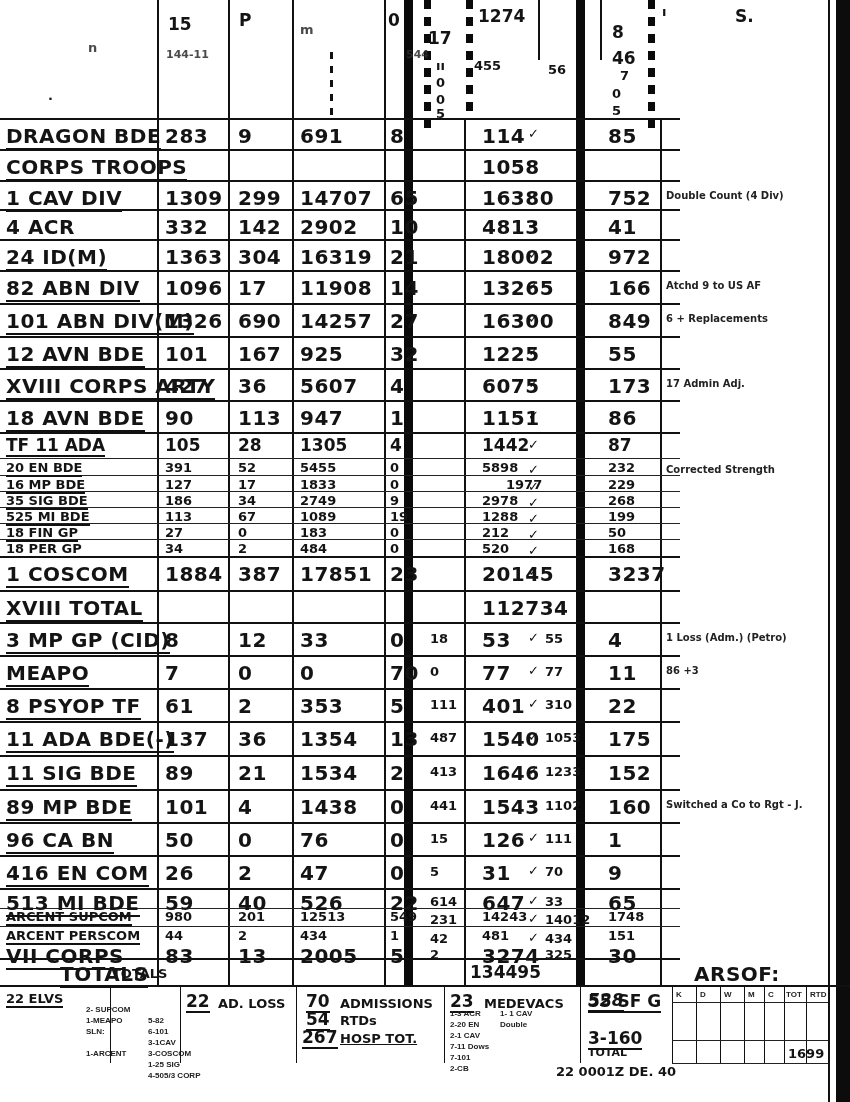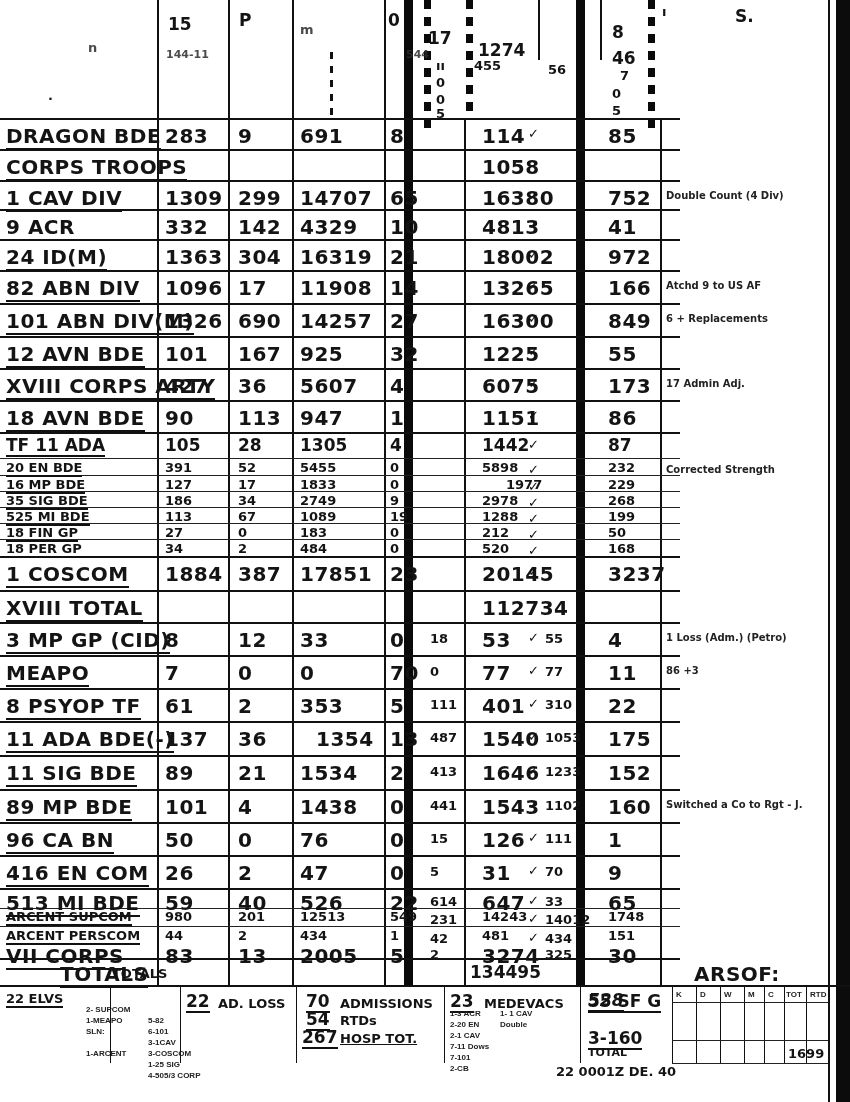--- a/index.html
+++ b/index.html
@@ -92,21 +92,21 @@
   <div class="hthin" style="left:0;top:908px;width:680px;"></div>
   <div class="hthin" style="left:0;top:926px;width:680px;"></div>
   <div class="hline" style="left:0;top:958px;width:680px;"></div>
   <div class="hline" style="left:0;top:985px;width:850px;"></div>
 
   <div class="cell hw hw-mid" style="left:168px;top:14px;">15</div>
   <div class="cell hw hw-mid" style="left:239px;top:10px;">P</div>
   <div class="cell hw hw-sm faint" style="left:300px;top:22px;">m</div>
   <div class="cell hw hw-mid" style="left:388px;top:10px;">0</div>
   <div class="cell hw hw-mid" style="left:428px;top:28px;">17</div>
-  <div class="cell hw hw-mid" style="left:478px;top:40px;">1274</div>
+  <div class="cell hw hw-mid" style="left:478px;top:6px;">1274</div>
   <div class="cell hw hw-mid" style="left:612px;top:22px;">8</div>
   <div class="cell hw hw-xs faint" style="left:166px;top:48px;">144-11</div>
   <div class="cell hw hw-xs faint" style="left:406px;top:48px;">544</div>
   <div class="cell hw hw-sm" style="left:474px;top:58px;">455</div>
   <div class="cell hw hw-sm" style="left:548px;top:62px;">56</div>
   <div class="cell hw hw-mid" style="left:612px;top:48px;">46</div>
   <div class="cell hw hw-sm" style="left:620px;top:68px;">7</div>
   <div class="cell hw hw-sm" style="left:612px;top:86px;">0</div>
   <div class="cell hw hw-sm" style="left:612px;top:103px;">5</div>
   <div class="cell hw hw-sm faint" style="left:88px;top:40px;">n</div>
@@ -144,24 +144,24 @@
       <div class="cell hw hw-big" style="left: 165px; top: 186px;">1309</div>
       <div class="cell hw hw-big" style="left: 238px; top: 186px;">299</div>
       <div class="cell hw hw-big" style="left: 300px; top: 186px;">14707</div>
       <div class="cell hw hw-big" style="left: 390px; top: 186px;">65</div>
       <div class="cell hw hw-sm" style="left: 430px; top: 189px;"></div>
       <div class="cell hw hw-big" style="left: 482px; top: 186px;">16380</div>
       <div class="cell hw hw-sm" style="left: 545px; top: 189px;"></div>
       <div class="cell hw hw-big" style="left: 608px; top: 186px;">752</div>
       <div class="note" style="left: 666px; top: 190px; max-width: 160px; white-space: normal;">Double Count (4 Div)</div>
       <div class="chk hw" style="left: 528px; top: 188px;">✓</div>
-      <div class="cell hw hw-big und" style="left: 6px; top: 215px;">9 ACR</div>
+      <div class="cell hw hw-big und" style="left: 6px; top: 215px;">4 ACR</div>
       <div class="cell hw hw-big" style="left: 165px; top: 215px;">332</div>
       <div class="cell hw hw-big" style="left: 238px; top: 215px;">142</div>
-      <div class="cell hw hw-big" style="left: 300px; top: 215px;">4329</div>
+      <div class="cell hw hw-big" style="left: 300px; top: 215px;">2902</div>
       <div class="cell hw hw-big" style="left: 390px; top: 215px;">10</div>
       <div class="cell hw hw-sm" style="left: 430px; top: 218px;"></div>
       <div class="cell hw hw-big" style="left: 482px; top: 215px;">4813</div>
       <div class="cell hw hw-sm" style="left: 545px; top: 218px;"></div>
       <div class="cell hw hw-big" style="left: 608px; top: 215px;">41</div>
       <div class="chk hw" style="left: 528px; top: 217px;">✓</div>
       <div class="cell hw hw-big und" style="left: 6px; top: 245px;">24 ID(M)</div>
       <div class="cell hw hw-big" style="left: 165px; top: 245px;">1363</div>
       <div class="cell hw hw-big" style="left: 238px; top: 245px;">304</div>
       <div class="cell hw hw-big" style="left: 300px; top: 245px;">16319</div>
@@ -342,21 +342,21 @@
       <div class="cell hw hw-big" style="left: 300px; top: 694px;">353</div>
       <div class="cell hw hw-big" style="left: 390px; top: 694px;">5</div>
       <div class="cell hw hw-sm" style="left: 430px; top: 697px;">111</div>
       <div class="cell hw hw-big" style="left: 482px; top: 694px;">401</div>
       <div class="cell hw hw-sm" style="left: 545px; top: 697px;">310</div>
       <div class="cell hw hw-big" style="left: 608px; top: 694px;">22</div>
       <div class="chk hw" style="left: 528px; top: 696px;">✓</div>
       <div class="cell hw hw-big und" style="left: 6px; top: 727px;">11 ADA BDE(-)</div>
       <div class="cell hw hw-big" style="left: 165px; top: 727px;">137</div>
       <div class="cell hw hw-big" style="left: 238px; top: 727px;">36</div>
-      <div class="cell hw hw-big" style="left: 300px; top: 727px; margin-left: 16px;">1354</div>
+      <div class="cell hw hw-big" style="left: 300px; top: 727px;">1354</div>
       <div class="cell hw hw-big" style="left: 390px; top: 727px;">13</div>
       <div class="cell hw hw-sm" style="left: 430px; top: 730px;">487</div>
       <div class="cell hw hw-big" style="left: 482px; top: 727px;">1540</div>
       <div class="cell hw hw-sm" style="left: 545px; top: 730px;">1053</div>
       <div class="cell hw hw-big" style="left: 608px; top: 727px;">175</div>
       <div class="chk hw" style="left: 528px; top: 729px;">✓</div>
       <div class="cell hw hw-big und" style="left: 6px; top: 761px;">11 SIG BDE</div>
       <div class="cell hw hw-big" style="left: 165px; top: 761px;">89</div>
       <div class="cell hw hw-big" style="left: 238px; top: 761px;">21</div>
       <div class="cell hw hw-big" style="left: 300px; top: 761px;">1534</div>

